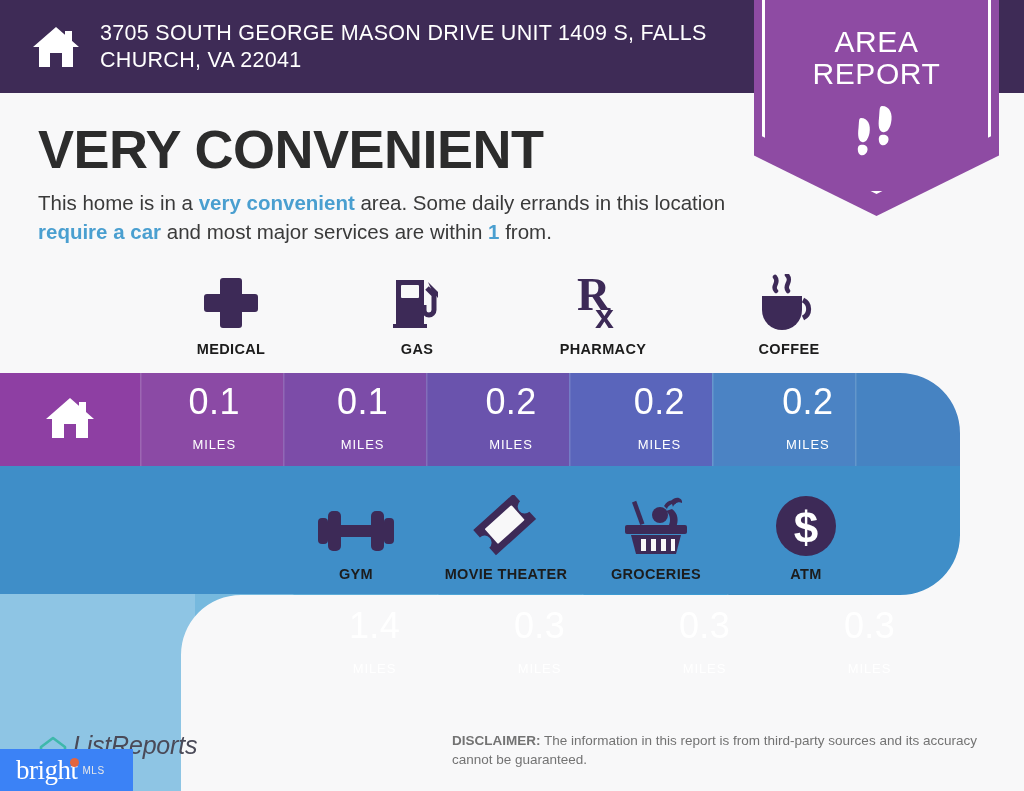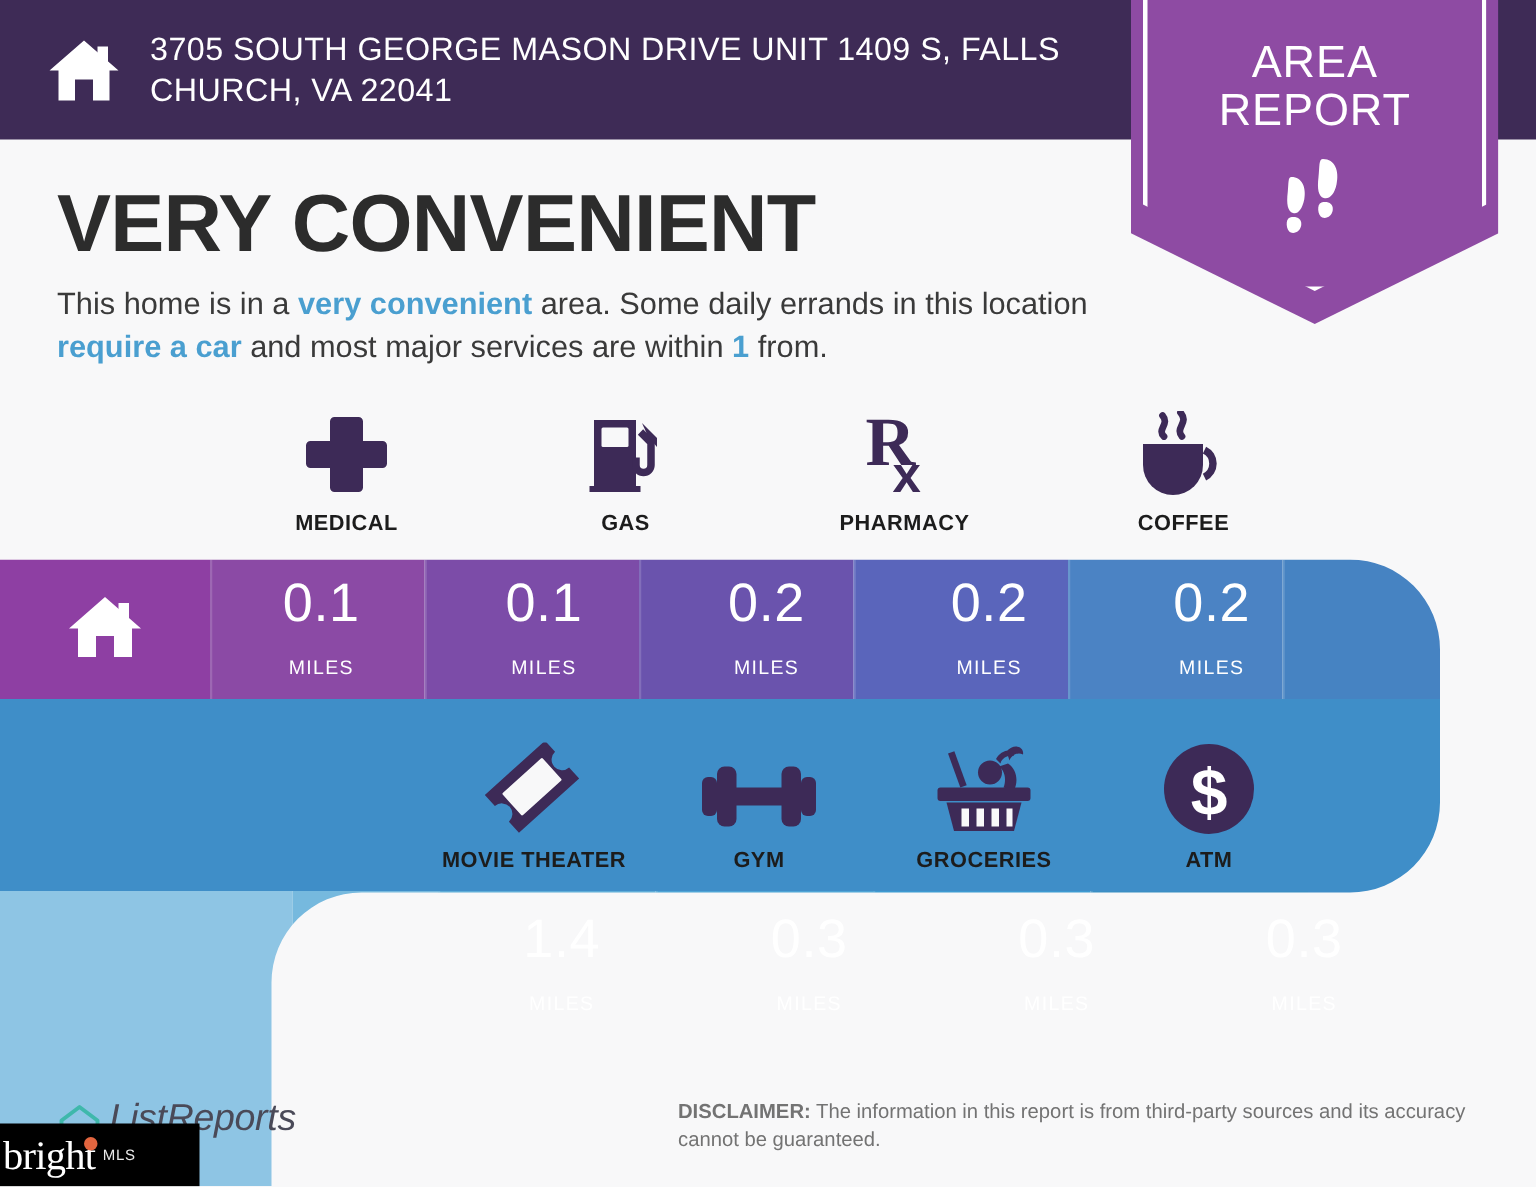--- a/index.html
+++ b/index.html
@@ -99,22 +99,22 @@
   }
   .lr-name { font-size:25px; color:#4a4a58; letter-spacing:-0.2px; }
   .disclaimer {
     position:absolute; left:452px; top:731px; width:545px;
     font-size:13.5px; color:#737373; line-height:1.42;
   }
   .disclaimer b { font-weight:bold; }
 
   .bright-wm {
     position:absolute; left:0px; top:749px; width:133px; height:42px;
-    background:#000000; display:flex; align-items:center;
-    padding-left:2px; gap:5px; z-index:30;
+    background:#3b82f6; display:flex; align-items:center;
+    padding-left:16px; gap:5px; z-index:30;
   }
   .bright-word {
     font-family:"Liberation Serif", serif; font-size:27px;
     color:#ffffff; letter-spacing:-0.5px; position:relative;
   }
   .bright-spark {
     position:absolute; right:-1px; top:3px; width:9px; height:9px;
     background:#e2653f; border-radius:50%;
   }
   .bright-mls { font-size:10px; color:#e8e8e8; letter-spacing:0.5px; }
@@ -276,42 +276,42 @@
     </div>
     <div class="dist-cell">
       <div class="dist-val">0.2</div>
       <div class="dist-unit">MILES</div>
     </div>
   </div>
 
   <div class="icon-row icon-row-2">
     <div class="icon-cell">
       <div class="icon-glyph">
-        <svg width="66" height="62" viewBox="0 0 66 62">
-          <g transform="rotate(-42 33 31)">
-            <path fill="#3d2a57" d="M6 12 h54 v10 a7 7 0 0 0 0 14 v10 h-54 v-10 a7 7 0 0 0 0 -14 z"></path>
-            <rect fill="#f8f8f9" x="15" y="19" width="36" height="20" rx="1"></rect>
-          </g>
-        </svg>
-      </div>
-      <div class="icon-label">MOVIE THEATER</div>
-    </div>
-    <div class="icon-cell">
-      <div class="icon-glyph">
         <svg width="80" height="52" viewBox="0 0 80 52">
           <g fill="#3d2a57">
             <rect x="2" y="13" width="10" height="26" rx="4"></rect>
             <rect x="12" y="6" width="13" height="40" rx="5"></rect>
             <rect x="55" y="6" width="13" height="40" rx="5"></rect>
             <rect x="68" y="13" width="10" height="26" rx="4"></rect>
             <rect x="24" y="20" width="32" height="12"></rect>
           </g>
         </svg>
       </div>
       <div class="icon-label">GYM</div>
+    </div>
+    <div class="icon-cell">
+      <div class="icon-glyph">
+        <svg width="66" height="62" viewBox="0 0 66 62">
+          <g transform="rotate(-42 33 31)">
+            <path fill="#3d2a57" d="M6 12 h54 v10 a7 7 0 0 0 0 14 v10 h-54 v-10 a7 7 0 0 0 0 -14 z"></path>
+            <rect fill="#f8f8f9" x="15" y="19" width="36" height="20" rx="1"></rect>
+          </g>
+        </svg>
+      </div>
+      <div class="icon-label">MOVIE THEATER</div>
     </div>
     <div class="icon-cell">
       <div class="icon-glyph">
         <svg width="72" height="62" viewBox="0 0 72 62">
           <g fill="#3d2a57">
             <circle cx="40" cy="20" r="8"></circle>
             <path d="M44 11 c4 -7 11 -7 12 -2 c-3 -1 -8 1 -9 5 z"></path>
             <path d="M51 6 c5 -6 12 -3 11 2 c-4 -2 -8 1 -9 4 z"></path>
             <path d="M52 14 c6 4 7 12 4 18 l-7 -2 c2 -5 1 -11 -3 -14 z"></path>
             <rect x="16" y="6" width="4.5" height="24" transform="rotate(-20 18 18)"></rect>

